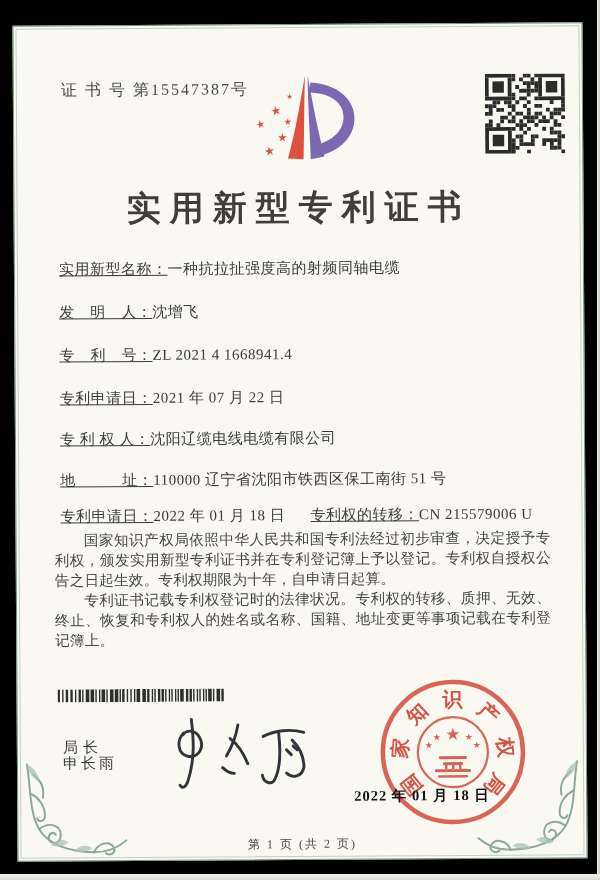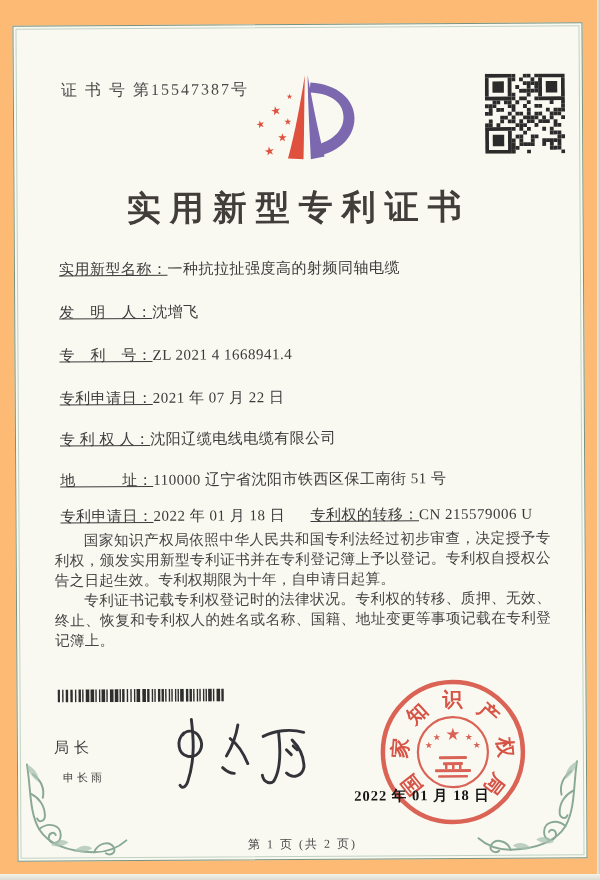--- a/index.html
+++ b/index.html
@@ -1,18 +1,18 @@
 <!DOCTYPE html>
 <html><head>
 <meta charset="utf-8">
 <style>
   html,body{margin:0;padding:0;background:#ffffff;}
   .paper{
     position:relative;width:600px;height:880px;overflow:hidden;
-    background:#fdba74;
+    background:#000000;
     font-family:"Liberation Serif", serif;
     color:#3d3d3d;
   }
   .scan-edge-right{position:absolute;right:0;top:0;width:3px;height:100%;background:linear-gradient(to left,#c9c9c2,#eeede6);}
   .scan-edge-bottom{position:absolute;left:0;bottom:0;width:100%;height:6px;background:linear-gradient(to top,#dddcd2,#f4f3ea);}
   .frame{
     position:absolute;left:15px;top:24px;width:568px;height:834px;
     border:1.5px solid #76937f;
     transform:rotate(-0.35deg);transform-origin:50% 50%;
     background:#faf9f1;
@@ -23,22 +23,22 @@
   .qr{position:absolute;left:471px;top:50px;width:80px;height:80px;}
   .title{position:absolute;left:0;top:160px;width:100%;text-align:center;
     font-size:34px;font-weight:600;letter-spacing:9px;color:#403d3a;}
   .field-row{position:absolute;left:44px;width:510px;font-size:15px;letter-spacing:.5px;color:#3b3b3b;white-space:nowrap;}
   .flabel{color:#3b3b3b;text-decoration:underline;}
   .fvalue{color:#3b3b3b;}
   .grant-no-group{position:absolute;left:250px;top:0;}
   .paras{position:absolute;left:38px;top:504px;width:496px;}
   .paras p{margin:0;text-indent:2em;text-align:justify;font-size:14.6px;line-height:20px;color:#454545;letter-spacing:.2px;}
   .barcode{position:absolute;left:40px;top:663px;width:170px;height:13px;}
-  .director-role{position:absolute;left:36px;top:712px;font-size:15px;letter-spacing:5px;color:#3c3c3c;}
-  .director-name{position:absolute;left:45px;top:744px;font-size:11px;letter-spacing:3px;color:#3c3c3c;text-align:right;}
+  .director-role{position:absolute;left:45px;top:712px;font-size:15px;letter-spacing:5px;color:#3c3c3c;}
+  .director-name{position:absolute;left:45px;top:728px;font-size:15px;letter-spacing:3px;color:#3c3c3c;text-align:right;}
   .signature{position:absolute;left:135px;top:686px;width:178px;height:92px;}
   .seal{position:absolute;left:359px;top:652px;width:152px;height:152px;mix-blend-mode:multiply;opacity:.92;}
   .seal-date{position:absolute;left:336px;top:762px;font-size:14.5px;font-weight:600;letter-spacing:1px;color:#151515;z-index:3;}
   .footer{position:absolute;left:0;top:811px;width:100%;text-align:center;font-size:12px;letter-spacing:2px;color:#4a4a4a;}
   .flourish{position:absolute;bottom:4px;width:108px;height:96px;}
   .flourish.left{left:3px;}
   .flourish.right{right:3px;transform:scaleX(-1);}
 </style>
 </head>
 <body>

